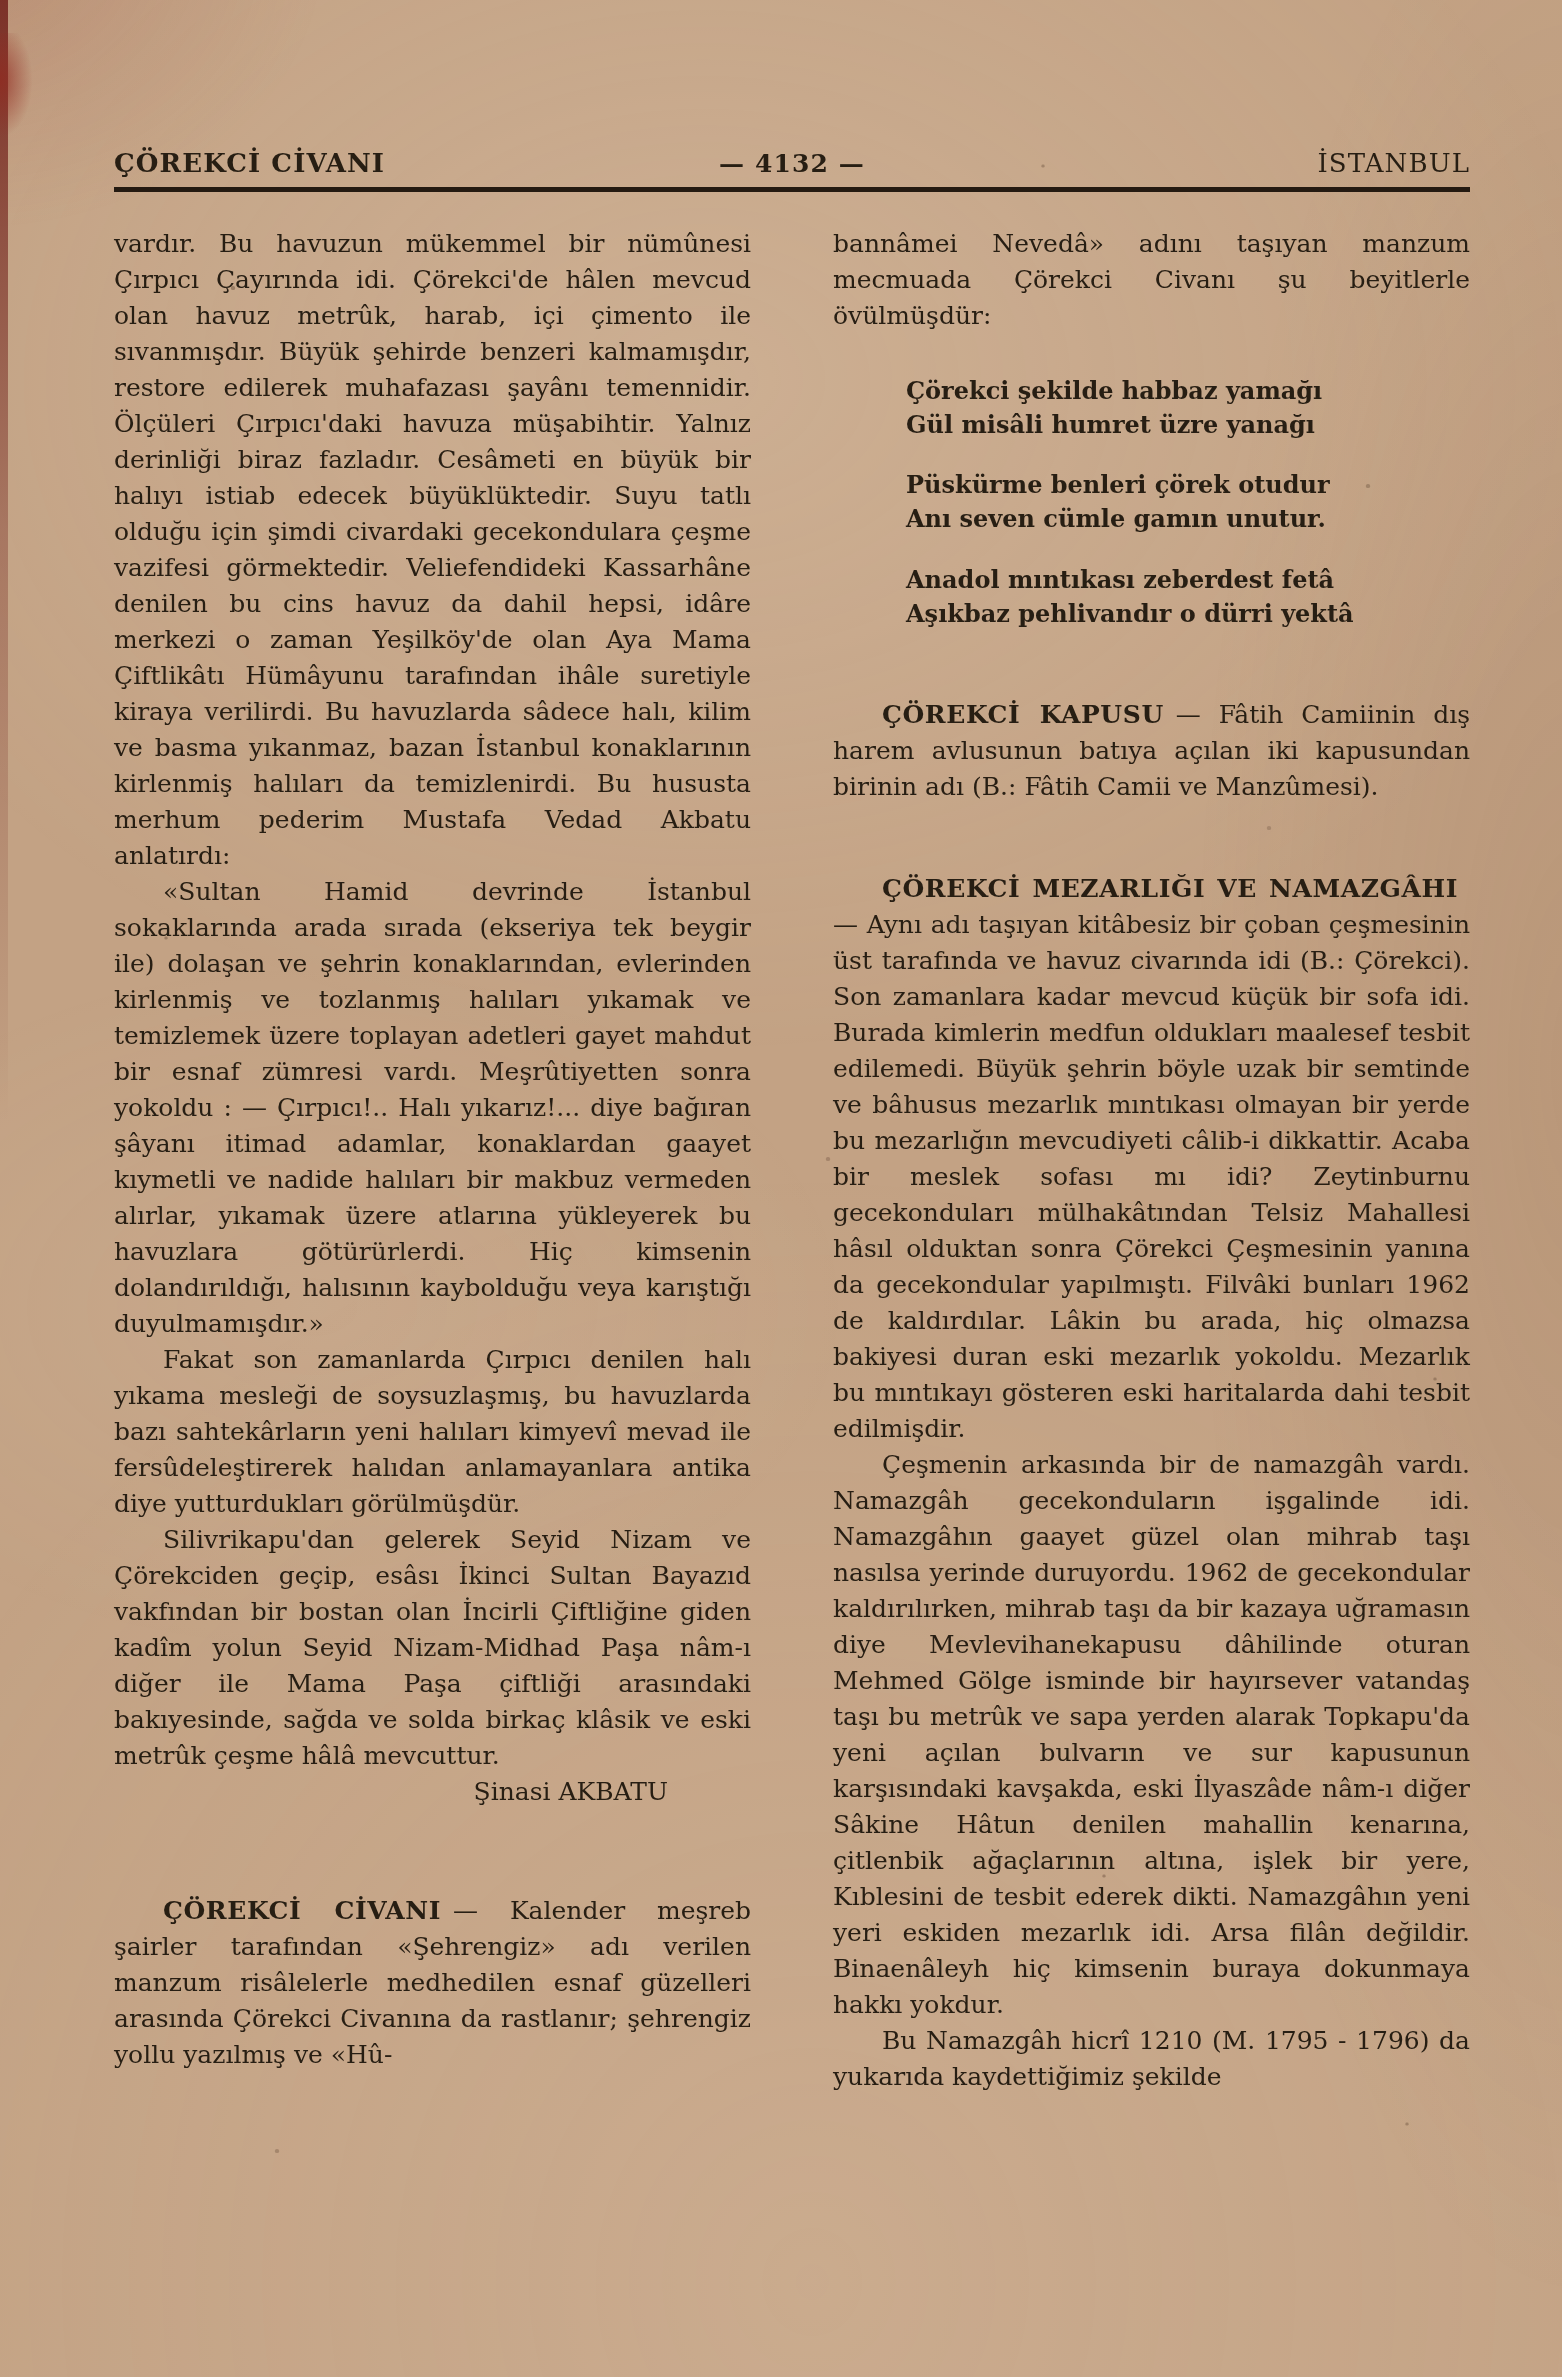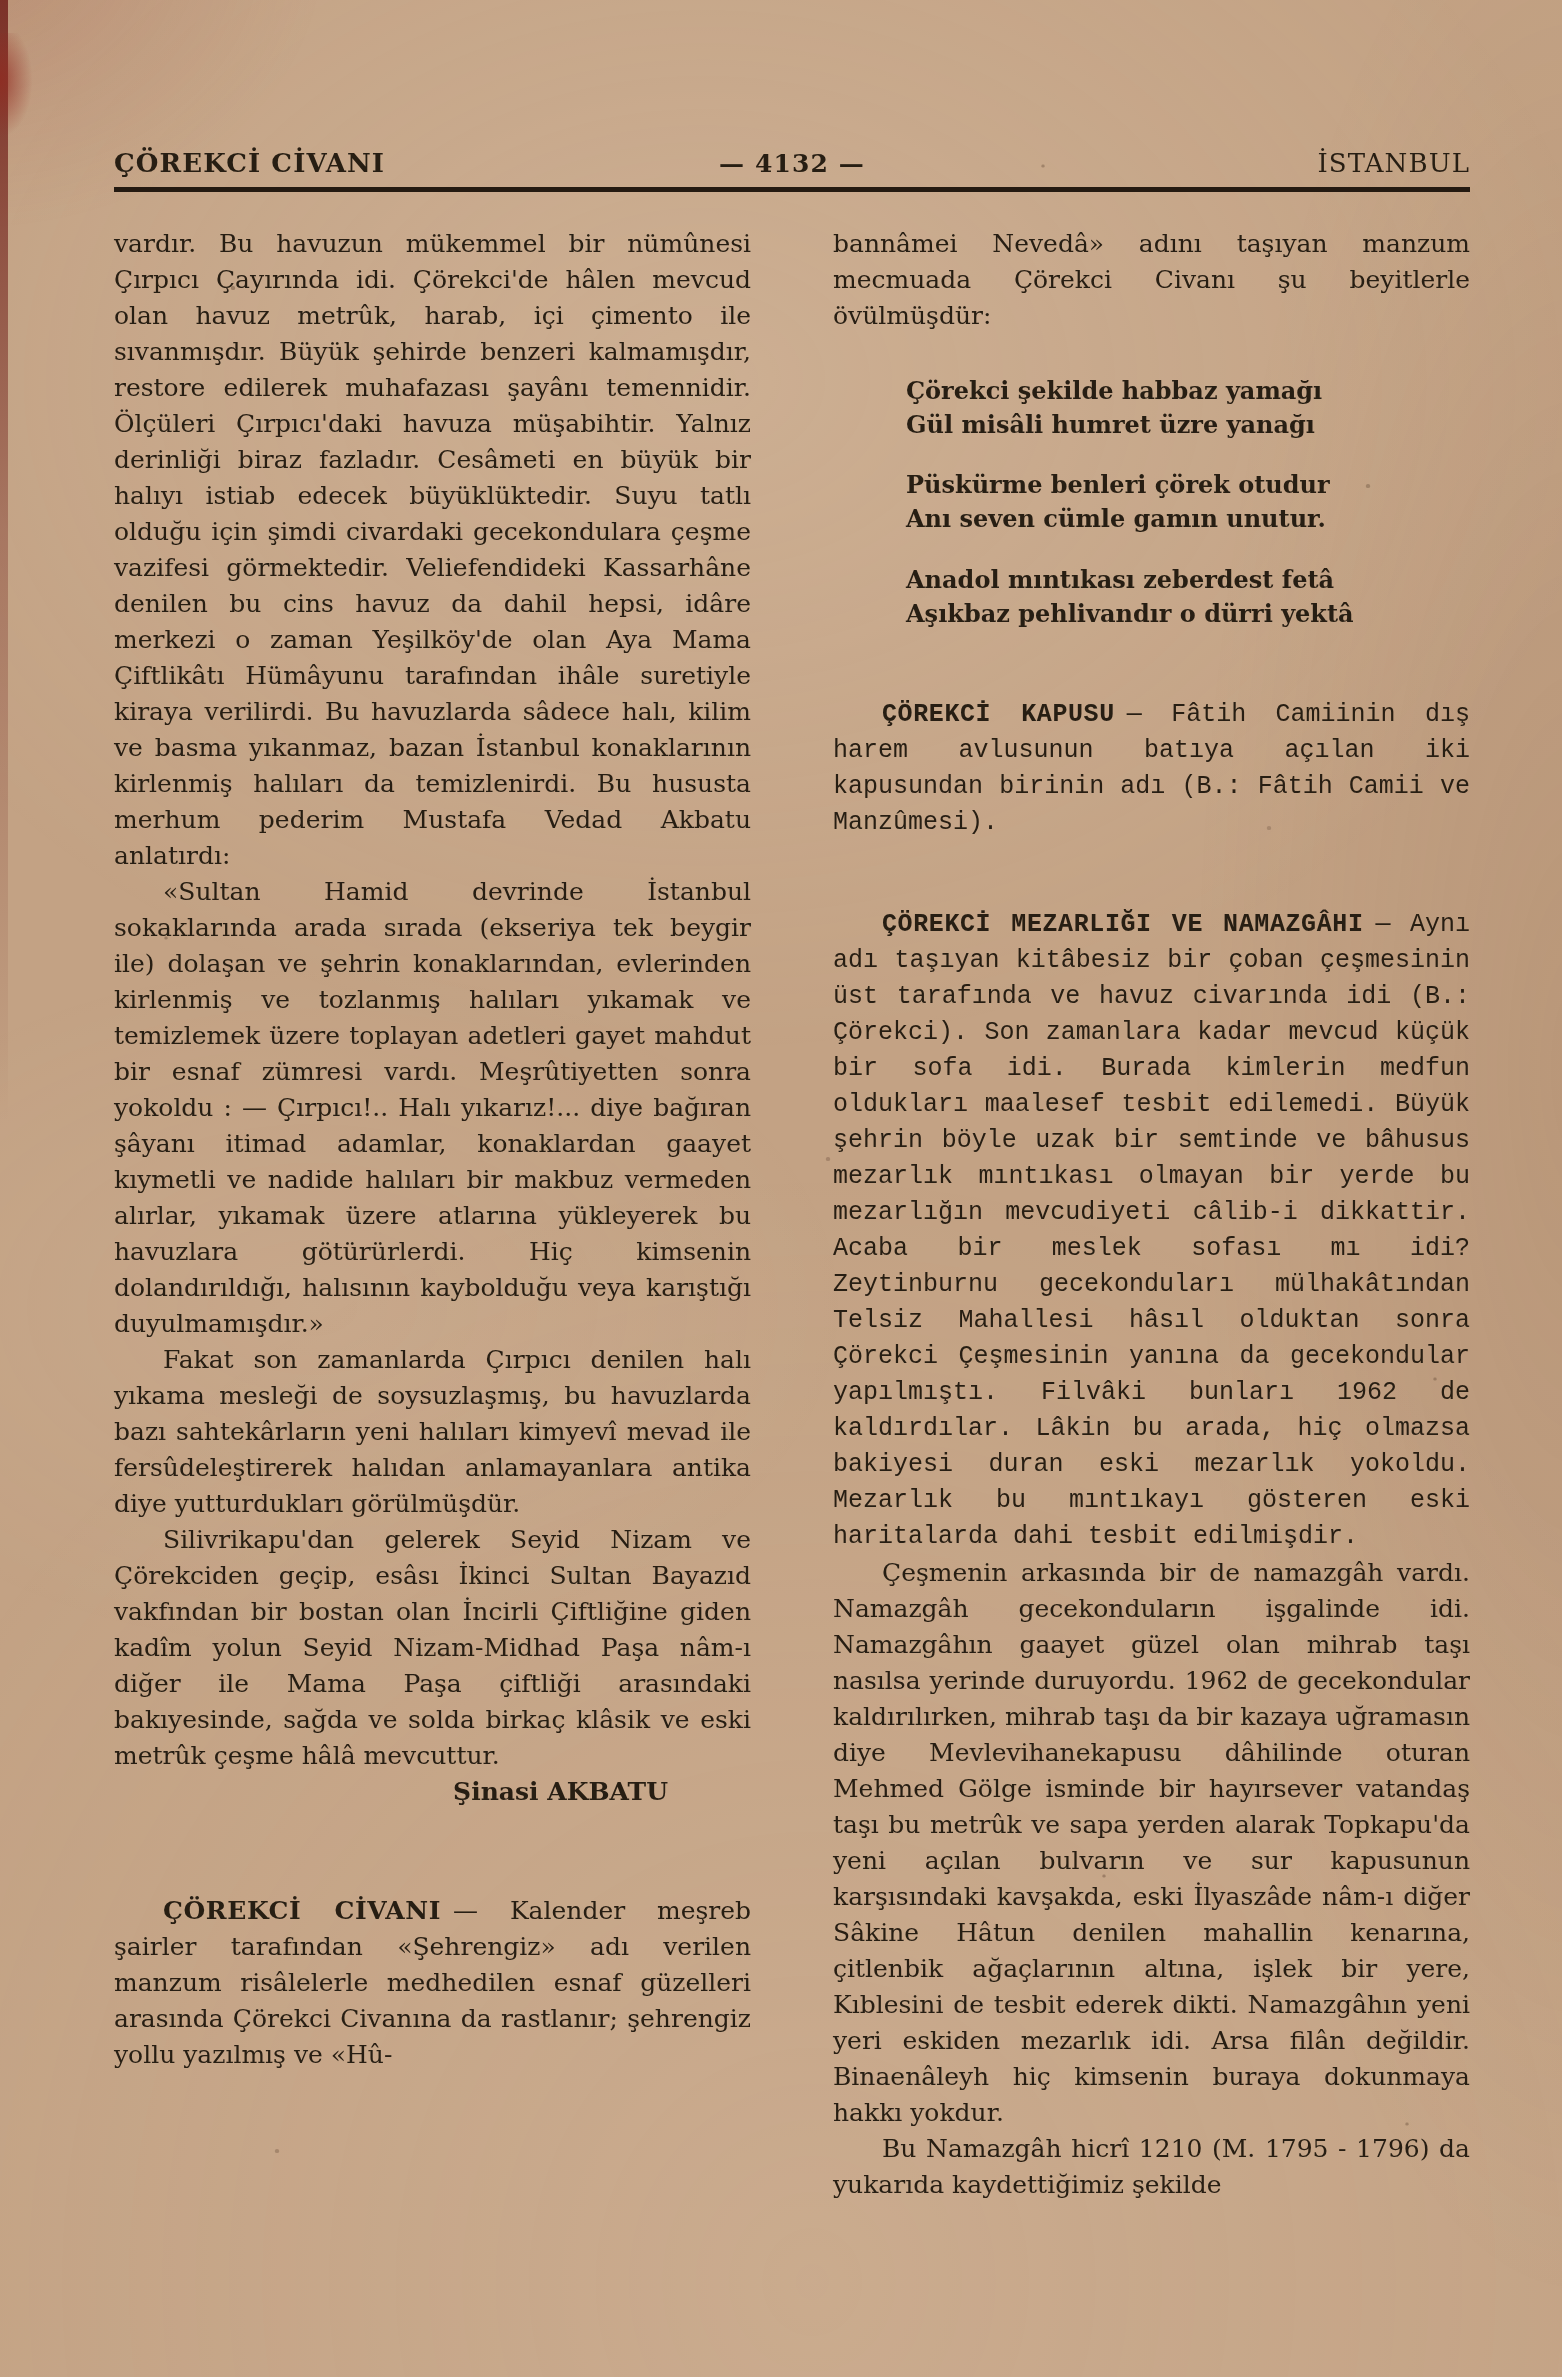--- a/index.html
+++ b/index.html
@@ -51,23 +51,23 @@
   .header .h-right { flex: 1 1 0; text-align: right; font-weight: normal; }
   .header-rule { border: 0; border-top: 5px solid #241a11; margin: 8.8px 0 0 0; }
 
   .columns { display: flex; gap: 82px; margin-top: 34px; }
   .col { width: 652px; font-size: 25px; line-height: 36px; text-align: justify; }
   .col p { margin: 0; text-indent: 49px; }
   .col p.noindent { text-indent: 0; }
 
   .runin { font-weight: bold; margin-right: 12px; letter-spacing: 0.6px; }
   .article-gap { margin-top: 83px !important; }
-  .gap-md { margin-top: 66px !important; font-family: Liberation Mono, monospace; }
+  .gap-md { margin-top: 66px !important; }
 
-  .signature { text-align: right; padding-right: 83px; font-weight: bold; margin-top: 31px; text-indent: 0; }
+  .signature { text-align: right; padding-right: 83px; font-weight: normal; margin-top: 31px; text-indent: 0; }
 
   .poem { margin: 40px 0 46px 73px; font-weight: bold; font-size: 24px; line-height: 34px; text-align: left; }
   .couplet { margin-bottom: 26.5px; }
   .couplet:last-child { margin-bottom: 0; }
   .poem-line { display: block; }
 </style>
 </head>
 <body>
 
 <div class="book-edge"></div>

